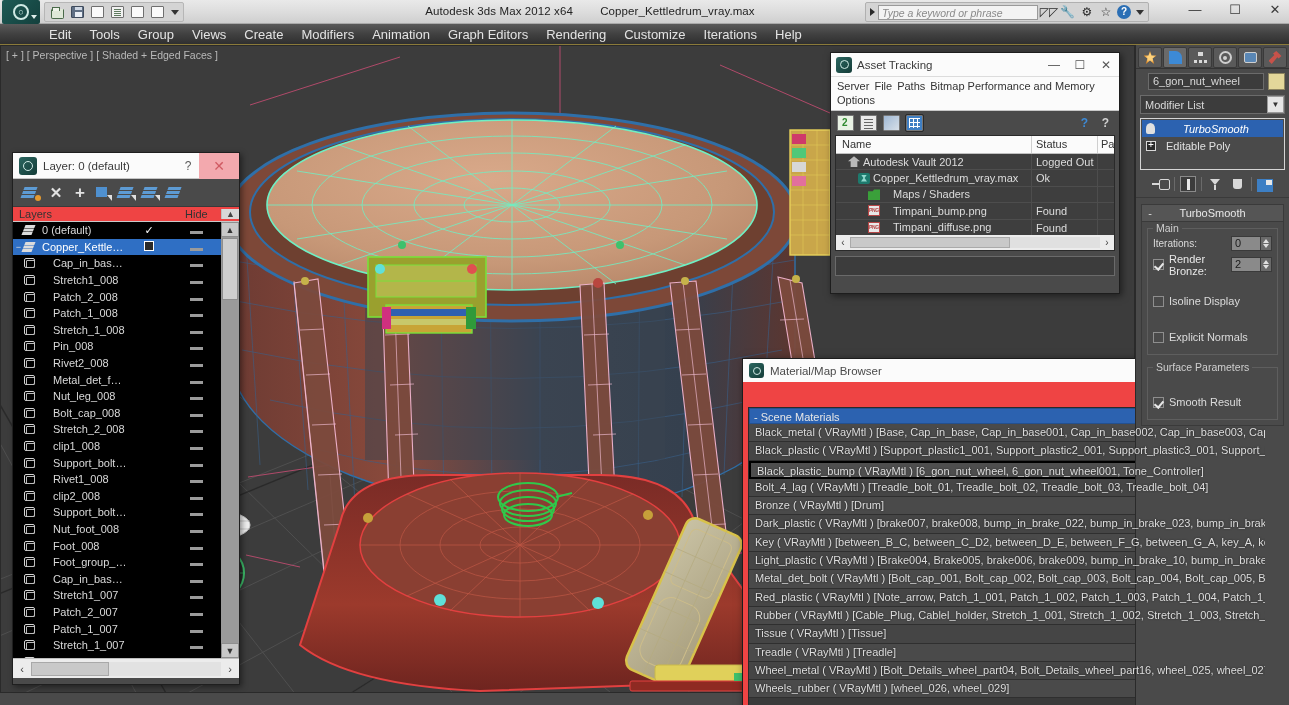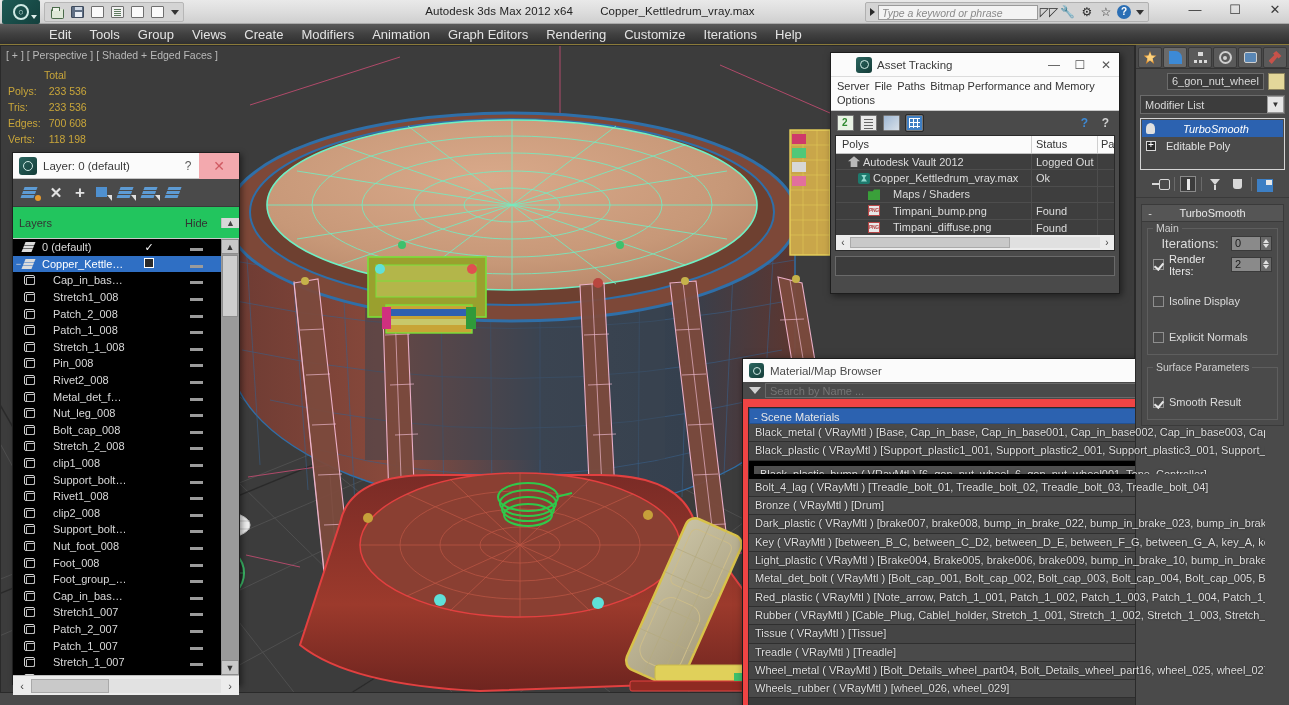--- a/index.html
+++ b/index.html
@@ -125,21 +125,21 @@
   .lt-ico.stack:before{content:"";position:absolute;left:1px;top:2px;width:13px;height:3px;
     background:#5d9bd4;transform:skewX(-20deg);box-shadow:0 4px 0 #5d9bd4,0 8px 0 #5d9bd4;}
   .lt-ico.stack.orange:after{content:"";position:absolute;right:0;bottom:0;width:6px;height:6px;
     border-radius:50%;background:#e59a2f;}
   .lt-ico.xmark{color:#e2e2e2;font-size:15px;text-align:center;line-height:16px;font-weight:bold;}
   .lt-ico.plus{color:#e2e2e2;font-size:17px;text-align:center;line-height:15px;font-weight:bold;}
   .lt-ico.arrow:after{content:"";position:absolute;right:1px;bottom:0px;width:0;height:0;
     border-left:5px solid transparent;border-top:6px solid #e0e0e0;}
   .lt-ico.blk:before{content:"";position:absolute;left:1px;top:2px;width:11px;height:10px;background:#4f90cf;}
 
-  #layer-hdr{height:32px;background:#22c55e;display:flex;align-items:center;
+  #layer-hdr{height:15px;background:#ef4444;display:flex;align-items:center;
     border-bottom:1px solid #c9c9c9;color:#333;font-size:11px;justify-content:flex-end;}
   #layer-hdr .c1{flex:1;padding-left:6px;}
   #layer-hdr .c2{width:44px;}
   #layer-hdr .c3{width:36px;}
   #layer-hdr .c4{width:18px;background:#d8d8d8;text-align:center;color:#444;font-size:9px;
     border-left:1px solid #c0c0c0;}
   #layer-list{position:relative;height:436px;overflow:hidden;background:#000000;}
   #layer-rows{position:absolute;left:0;top:0;right:18px;}
   .lrow{height:16.6px;display:flex;align-items:center;color:#d9d9d9;font-size:11px;white-space:nowrap;}
   .lrow .expand{width:11px;text-align:center;color:#ddd;font-size:9px;}
@@ -167,21 +167,21 @@
   #layer-hscroll .track{flex:1;height:14px;background:#e2e2e2;position:relative;}
   #layer-hscroll .thumb{position:absolute;left:0;top:0;width:78px;height:14px;background:#c9c9c9;
     border:1px solid #a9a9a9;}
 
   
   #assetwin{
     position:absolute; left:830px; top:52px; width:290px; height:242px;
     background:#4a4a4a; border:1px solid #1d1d1d; box-shadow:2px 2px 7px rgba(0,0,0,.5);
   }
   #asset-title{height:24px;background:#fbfbfb;display:flex;align-items:center;
-    border-bottom:1px solid #dcdcdc;padding-left:20px;}
+    border-bottom:1px solid #dcdcdc;}
   #asset-title .ico{width:16px;height:16px;margin:0 5px;border-radius:3px;
     background:linear-gradient(135deg,#2b6660,#143c38);display:flex;align-items:center;justify-content:center;}
   #asset-title .ico span{width:9px;height:9px;border:1.5px solid #cfe9e4;border-radius:50%;}
   #asset-title .txt{flex:1;color:#3a3a3a;font-size:11.5px;}
   #asset-title .wc{width:26px;text-align:center;color:#555;font-size:12px;}
   #asset-menu{background:#fbfbfb;padding:2px 0 3px 6px;border-bottom:1px solid #c8c8c8;}
   #asset-menu span{color:#333;font-size:11px;padding:1px 5px 1px 0;display:inline-block;}
   #asset-tools{height:24px;background:#4a4a4a;display:flex;align-items:center;padding:0 6px;gap:6px;}
   .at-ico{width:17px;height:16px;border:1px solid #777;background:#eaeaea;position:relative;border-radius:1px;}
   .at-ico.green{background:#e9f2e4;}
@@ -252,21 +252,21 @@
     box-shadow:0 3px 0 #4a4a4a,0 6px 0 #4a4a4a;}
   #mat-rows{position:absolute;left:0;top:0;right:15px;}
   .mcat{height:16px;background:#2c62b0;color:#e6e6e6;font-size:11px;line-height:16px;padding-left:4px;
     border:1px solid #24508f;}
   .mrow{height:18.3px;position:relative;background:#4a4a4a;border-bottom:1px solid #2f2f2f;
     color:#dedede;font-size:11px;line-height:17px;padding-left:6px;overflow:hidden;white-space:nowrap;}
   .mrow.alt{background:#454545;}
   .mrow .corner{position:absolute;right:0;top:0;width:56px;height:100%;
     background:#cc0000;clip-path:polygon(100% 0,100% 100%,0 100%);}
   .mrow .label{position:relative;z-index:2;text-shadow:0 0 2px rgba(0,0,0,.6);}
-  .mrow.hl{border:5px solid #000000;background:#4e4e4e;height:18.3px;line-height:16px;}
+  .mrow.hl{border:2px solid #000000;background:#4e4e4e;height:18.3px;line-height:16px;}
 
   
   #cmdpanel{position:absolute;left:1135px;top:45px;width:154px;height:660px;background:#4a4a4a;
     border-left:1px solid #2a2a2a;}
   #cmd-tabs{height:24px;display:flex;align-items:center;gap:1px;padding:2px 2px 0 2px;
     background:#4a4a4a;border-bottom:1px solid #343434;}
   .cmdtab{width:24px;height:21px;background:#5a5a5a;border:1px solid #3a3a3a;border-radius:2px;
     display:flex;align-items:center;justify-content:center;position:relative;}
   .cmdtab.active{background:#6a6a6a;}
   .ct-create{width:13px;height:13px;background:radial-gradient(circle,#ffd27a 30%,#e88b1f 70%);
@@ -275,21 +275,21 @@
   .ct-hier{width:13px;height:11px;position:relative;}
   .ct-hier:before{content:"";position:absolute;left:4px;top:0;width:5px;height:4px;background:#d9d9d9;}
   .ct-hier:after{content:"";position:absolute;left:0;bottom:0;width:3px;height:3px;background:#d9d9d9;
     box-shadow:5px 0 0 #d9d9d9,10px 0 0 #d9d9d9;}
   .ct-motion{width:13px;height:13px;border:2px solid #cfcfcf;border-radius:50%;}
   .ct-motion:after{content:"";display:block;width:4px;height:4px;background:#cfcfcf;border-radius:50%;
     margin:2.5px;}
   .ct-display{width:13px;height:11px;border:1.5px solid #cfcfcf;border-radius:2px;background:#5a87b5;}
   .ct-utils{width:13px;height:13px;background:#c7524a;
     clip-path:polygon(0 75%,45% 30%,35% 20%,60% 0,100% 38%,78% 58%,68% 48%,25% 100%);}
-  #cmd-namebar{height:22px;display:flex;align-items:center;padding:3px 4px 0 12px;gap:4px;margin-left:19px;}
+  #cmd-namebar{height:22px;display:flex;align-items:center;padding:3px 4px 0 12px;gap:4px;}
   #cmd-namebar .nm{flex:1;height:17px;background:#3c3c3c;border:1px solid #6b6b6b;color:#d8d8d8;
     font-size:11px;line-height:15px;padding:0 4px;}
   #cmd-namebar .swatch{width:17px;height:17px;background:#e3d79a;border:1px solid #8c8460;}
   #cmd-modlist{margin:4px 4px 0 4px;height:19px;background:#3c3c3c;border:1px solid #6b6b6b;
     display:flex;align-items:center;color:#d8d8d8;font-size:11px;padding-left:4px;}
   #cmd-modlist .t{flex:1;}
   #cmd-modlist .dd{width:17px;height:17px;background:#e6e6e6;border:1px solid #9a9a9a;
     display:flex;align-items:center;justify-content:center;color:#333;font-size:8px;}
   #cmd-stack{margin:4px 4px 0 4px;height:52px;background:#4a4a4a;border:1px solid #d5d5d5;
     padding:1px;}
@@ -319,21 +319,21 @@
   .sbtn.cfg:after{content:"";position:absolute;right:1px;top:1px;width:6px;height:5px;background:#e8e8e8;}
   #cmd-rollout{margin:6px 5px 0 5px;border:1px solid #3a3a3a;background:#4a4a4a;}
   .roll-hdr{height:17px;background:#555;display:flex;align-items:center;color:#e8e8e8;font-size:11px;
     border-bottom:1px solid #3a3a3a;}
   .roll-hdr .mm{width:16px;text-align:center;color:#ddd;}
   .roll-hdr .rt{flex:1;text-align:center;padding-right:16px;}
   .grp{margin:6px 5px 5px 5px;border:1px solid #5e5e5e;padding:6px 5px 6px 5px;position:relative;}
   .grp > .gtitle{position:absolute;left:5px;top:-7px;background:#4a4a4a;padding:0 3px;
     color:#cfcfcf;font-size:10.5px;}
   .fldrow{display:flex;align-items:center;height:17px;margin-bottom:4px;}
-  .fldrow .lab{flex:1;text-align:center;color:#dcdcdc;font-size:13px;padding-right:4px;}
+  .fldrow .lab{flex:1;text-align:left;color:#dcdcdc;font-size:10px;padding-right:4px;}
   .spin{display:flex;align-items:center;}
   .spin .val{width:30px;height:15px;background:#8a8a8a;border:1px solid #3a3a3a;color:#1a1a1a;
     font-size:11px;line-height:13px;padding-left:3px;}
   .spin .arrows{width:11px;height:15px;background:#6a6a6a;border:1px solid #3a3a3a;border-left:none;
     display:flex;flex-direction:column;align-items:center;justify-content:center;}
   .spin .arrows i{width:0;height:0;border-left:3px solid transparent;border-right:3px solid transparent;}
   .spin .arrows i.u{border-bottom:4px solid #e0e0e0;margin-bottom:1px;}
   .spin .arrows i.d{border-top:4px solid #e0e0e0;}
   .chkrow{display:flex;align-items:center;height:16px;margin-bottom:3px;margin-top:20px;}
   .chk{width:11px;height:11px;background:#4a4a4a;border:1px solid #8e8e8e;margin-right:5px;
@@ -665,45 +665,20 @@
 
       <circle cx="290" cy="555" r="6" fill="#5fe0d8"></circle>
       <circle cx="448" cy="558" r="6" fill="#5fe0d8"></circle>
       <circle cx="218" cy="473" r="5" fill="#c6a03a"></circle>
       <circle cx="498" cy="470" r="5" fill="#c6a03a"></circle>
     </svg>
 
     <div id="viewport-border"></div>
     <div id="vp-label">[ + ] [ Perspective ] [ Shaded + Edged Faces ]</div>
 
-    <div id="vp-stats">
-      <table>
-        <tbody>
-            <tr>
-              <td colspan="2" class="hdr">Total</td>
-            </tr>
-        <tr>
-              <td class="lbl">Polys:</td>
-            <td class="val">233 536</td>
-            </tr>
-        <tr>
-              <td class="lbl">Tris:</td>
-            <td class="val">233 536</td>
-            </tr>
-        <tr>
-              <td class="lbl">Edges:</td>
-            <td class="val">700 608</td>
-            </tr>
-        <tr>
-              <td class="lbl">Verts:</td>
-            <td class="val">118 198</td>
-            </tr>
-      </tbody>
-        </table>
-    </div>
   </div>
 
   <div id="bottomstrip"></div>
 
   <div id="layerwin">
     <div id="layer-title">
       <div class="ico">
           <span></span>
         </div>
       <div class="txt">Layer: 0 (default)</div>
@@ -947,21 +922,21 @@
       <div class="at-ico green"></div>
       <div class="at-ico lines"></div>
       <div class="at-ico img"></div>
       <div class="at-ico grid active"></div>
       <div class="spacer"></div>
       <div class="at-help">?</div>
       <div class="at-help" style="color:#d0d0d0">?</div>
     </div>
     <div id="asset-grid">
       <div id="ag-head">
-        <div class="n">Polys</div>
+        <div class="n">Name</div>
         <div class="s">Status</div>
         <div class="p">Pa</div>
       </div>
       <div id="ag-rows">
           <div class="agrow">
             <span class="n ind1">
               <span class="aico vault"></span>
               <span>Autodesk Vault 2012</span>
             </span>
             <span class="s">Logged Out ...</span>
@@ -1011,24 +986,20 @@
     <div id="asset-status"></div>
   </div>
 
   <div id="matwin">
     <div id="mat-title">
       <div class="ico">
           <span></span>
         </div>
       <div class="txt">Material/Map Browser</div>
       <div class="x">✕</div>
-    </div>
-    <div id="mat-search">
-      <div class="tri"></div>
-      <input id="mat-search-input" type="text" placeholder="Search by Name ..." style="">
     </div>
     <div id="mat-list">
       <div id="mat-rows">
         <div class="mcat">-  Scene Materials</div>
       <div class="mrow"><span class="corner"></span><span class="label">Black_metal  ( VRayMtl )  [Base, Cap_in_base, Cap_in_base001, Cap_in_base002, Cap_in_base003, Cap_in_base...</span></div>
           <div class="mrow alt"><span class="label">Black_plastic ( VRayMtl ) [Support_plastic1_001, Support_plastic2_001, Support_plastic3_001, Support_plastic4...</span></div>
           <div class="mrow hl"><span class="label">Black_plastic_bump  ( VRayMtl )  [6_gon_nut_wheel, 6_gon_nut_wheel001, Tone_Controller]</span></div>
           <div class="mrow alt"><span class="corner"></span><span class="label">Bolt_4_lag ( VRayMtl ) [Treadle_bolt_01, Treadle_bolt_02, Treadle_bolt_03, Treadle_bolt_04]</span></div>
           <div class="mrow"><span class="label">Bronze  ( VRayMtl )  [Drum]</span></div>
           <div class="mrow alt"><span class="corner"></span><span class="label">Dark_plastic  ( VRayMtl )  [brake007, brake008, bump_in_brake_022, bump_in_brake_023, bump_in_brake_024,...</span></div>
@@ -1110,21 +1081,21 @@
           <span class="spin">
             <span class="val">0</span>
             <span class="arrows">
                 <i class="u"></i>
                 <i class="d"></i>
               </span>
           </span>
         </div>
         <div class="fldrow">
           <span class="chk on"></span>
-          <span class="lab2">Render Iters:</span>
+          <span class="lab2">Render Bronze:</span>
           <span class="spin">
             <span class="val">2</span>
             <span class="arrows">
                 <i class="u"></i>
                 <i class="d"></i>
               </span>
           </span>
         </div>
         <div class="chkrow">
           <span class="chk"></span>

